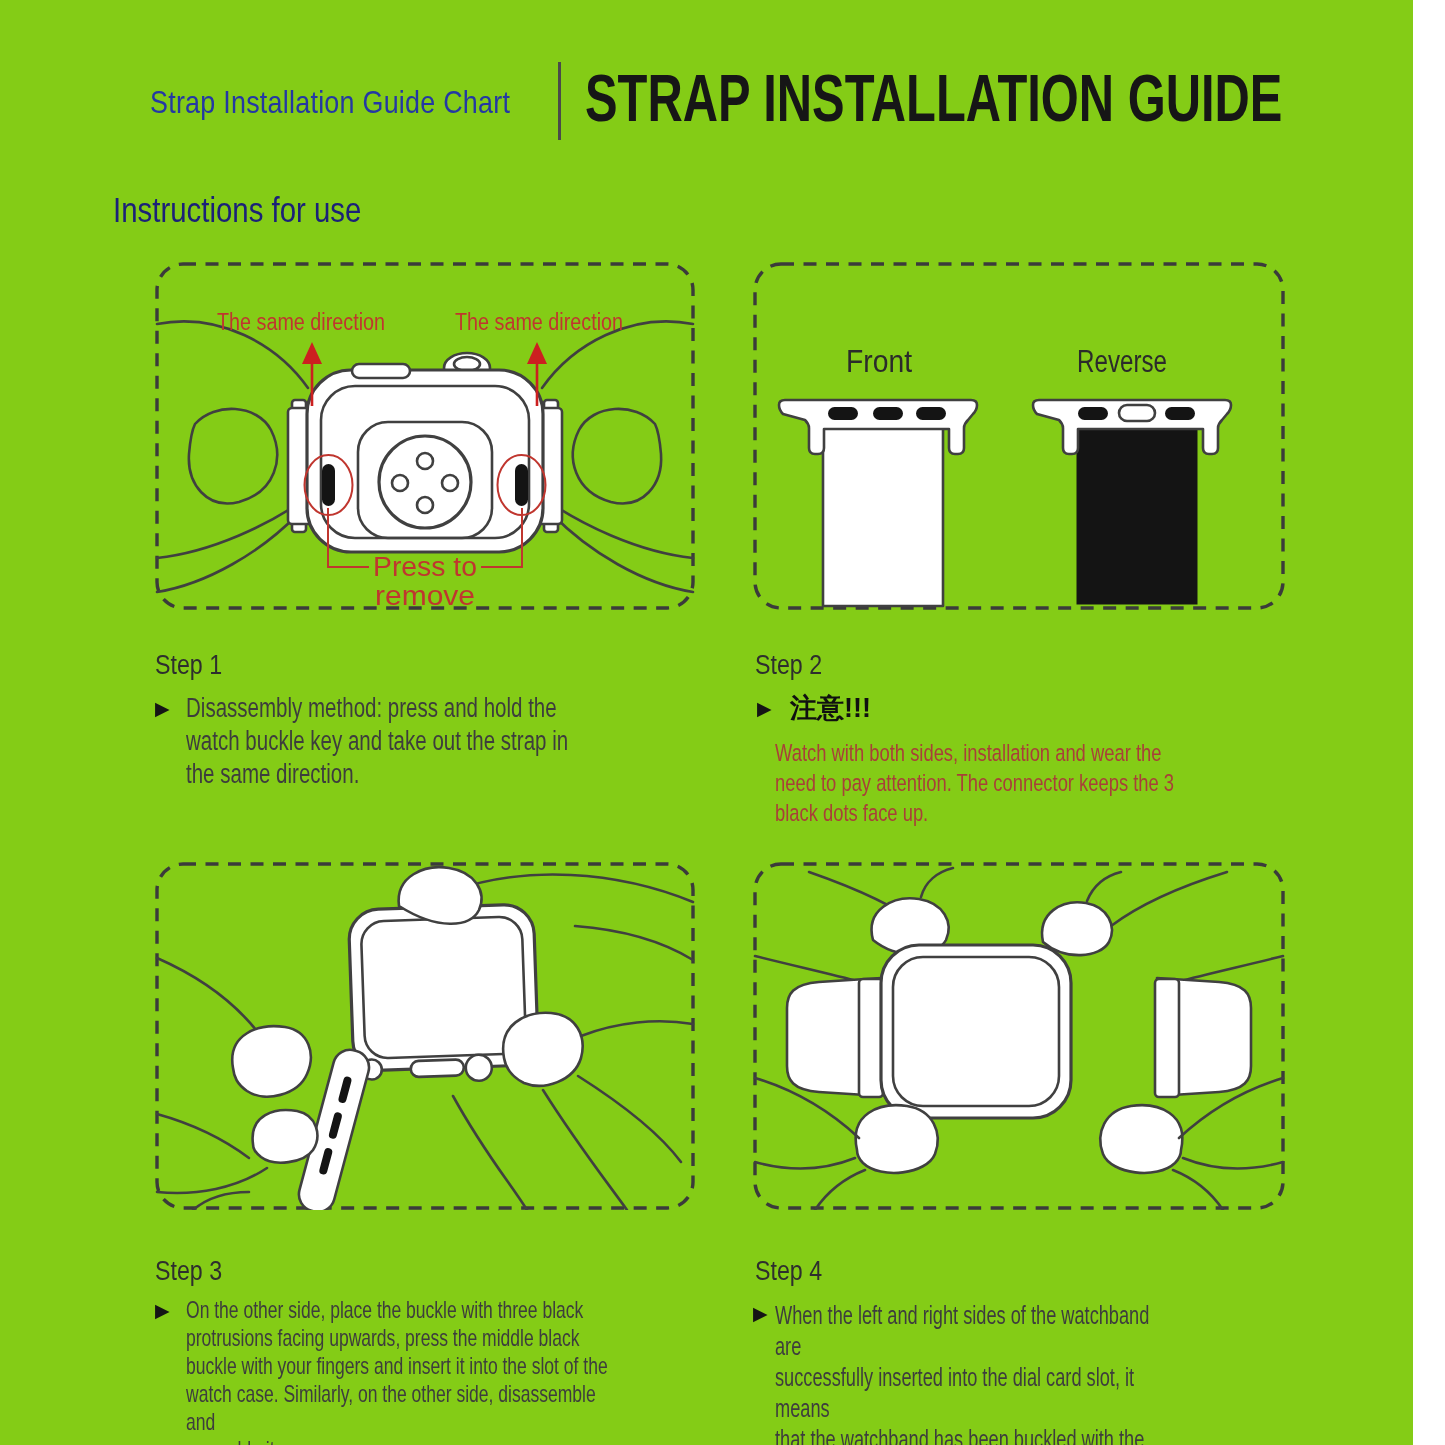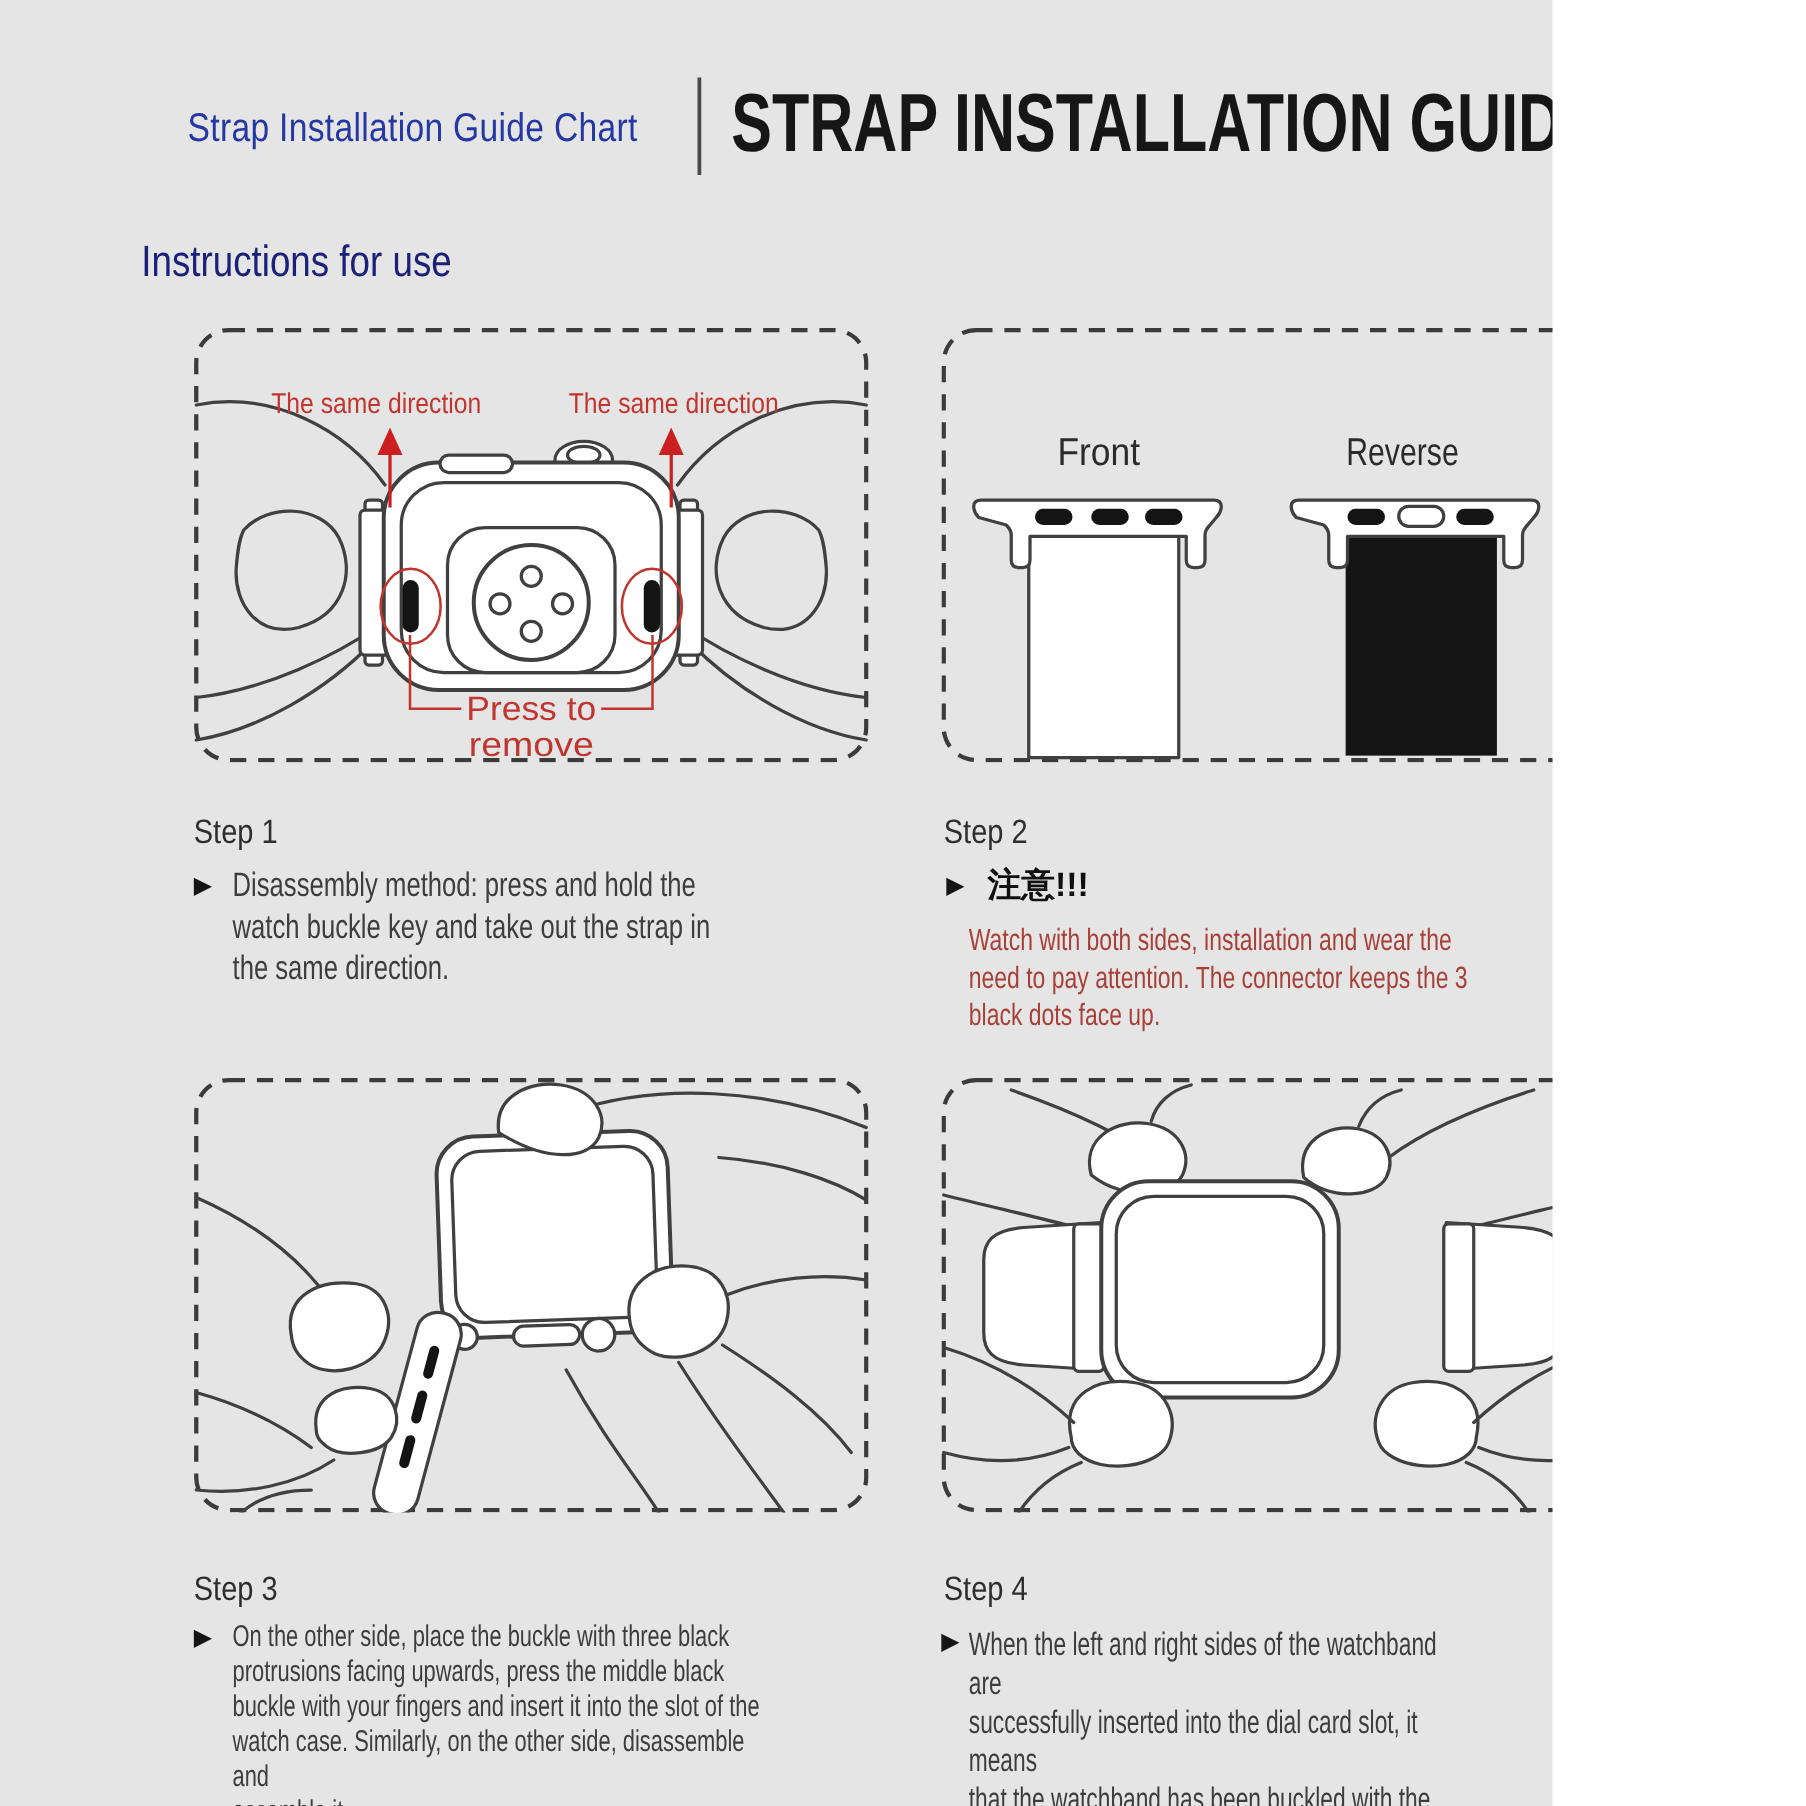--- a/index.html
+++ b/index.html
@@ -1,16 +1,16 @@
 <!DOCTYPE html>
 <html style="--accent-blue: #2438a4; --heading-navy: #1b2178; --annotation-red: #c0362f; --arrow-red: #cc2020; --note-red: #a84038; --line-art: #404040; --ink: #141414;"><head>
 <meta charset="utf-8">
 <style>
   html,body{margin:0;padding:0;background:#fff;}
-  .page{position:relative;width:1242px;height:1445px;background:#e5e5e5;overflow:hidden;
+  .page{position:relative;width:1413px;height:1445px;background:#84cc16;overflow:hidden;
         font-family:"Liberation Sans",sans-serif;color:#111;}
   .abs{position:absolute;}
 
   
   .hdr-subtitle{color:var(--accent-blue);font-size:32px;letter-spacing:.3px;white-space:nowrap;
     transform:scaleX(.84);transform-origin:left center;}
   .hdr-divider{width:3px;height:78px;background:#4a4a4a;}
   .hdr-title{margin:0;font-size:66px;font-weight:700;color:#161616;white-space:nowrap;
     transform:scaleX(.74);transform-origin:left center;letter-spacing:0;}
   .section-title{margin:0;font-size:35px;font-weight:400;color:var(--heading-navy);white-space:nowrap;

